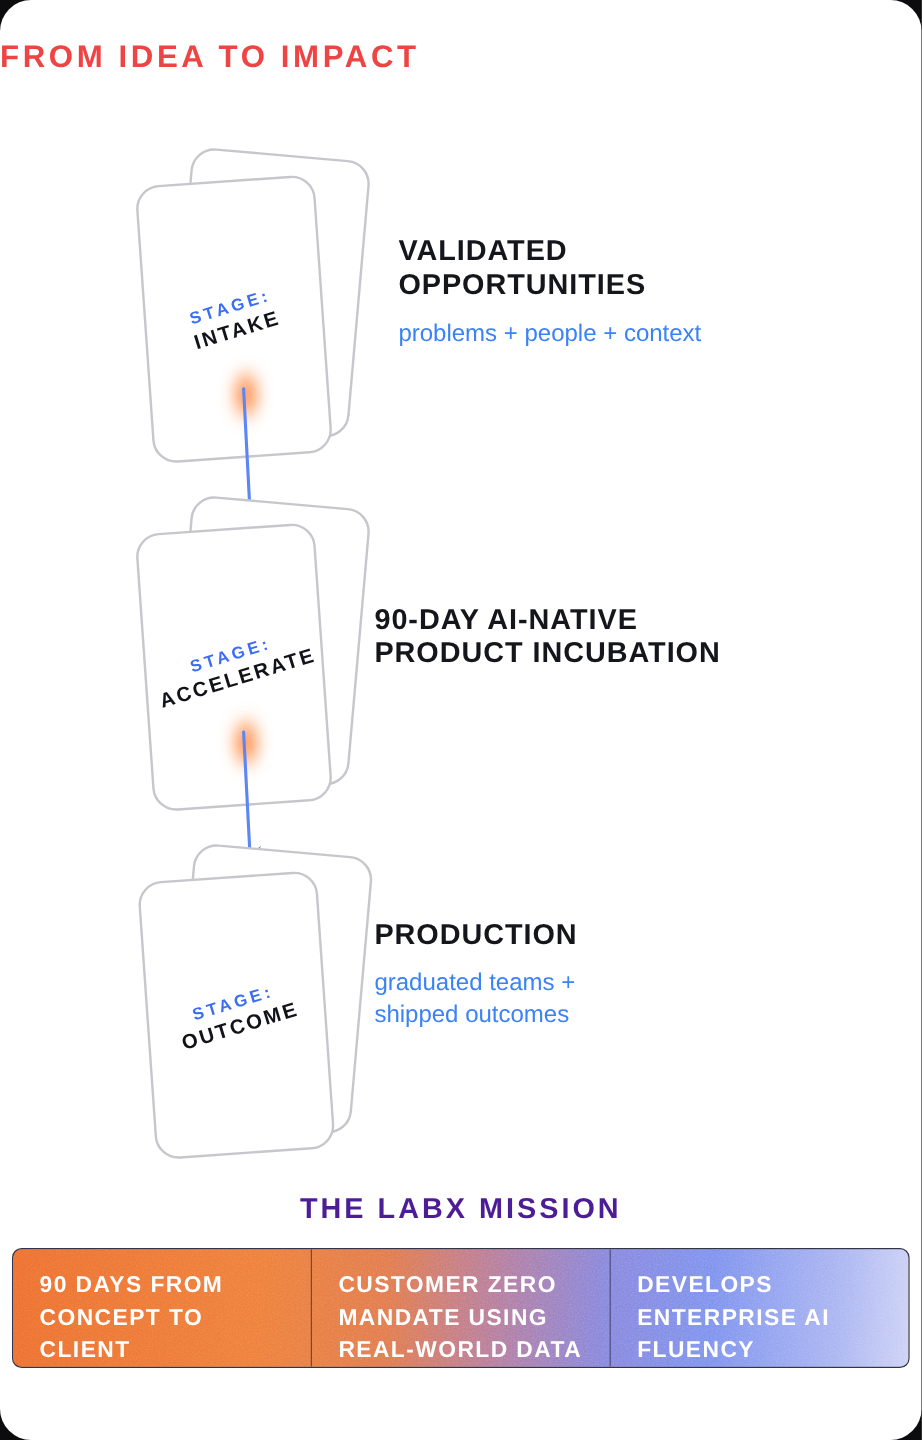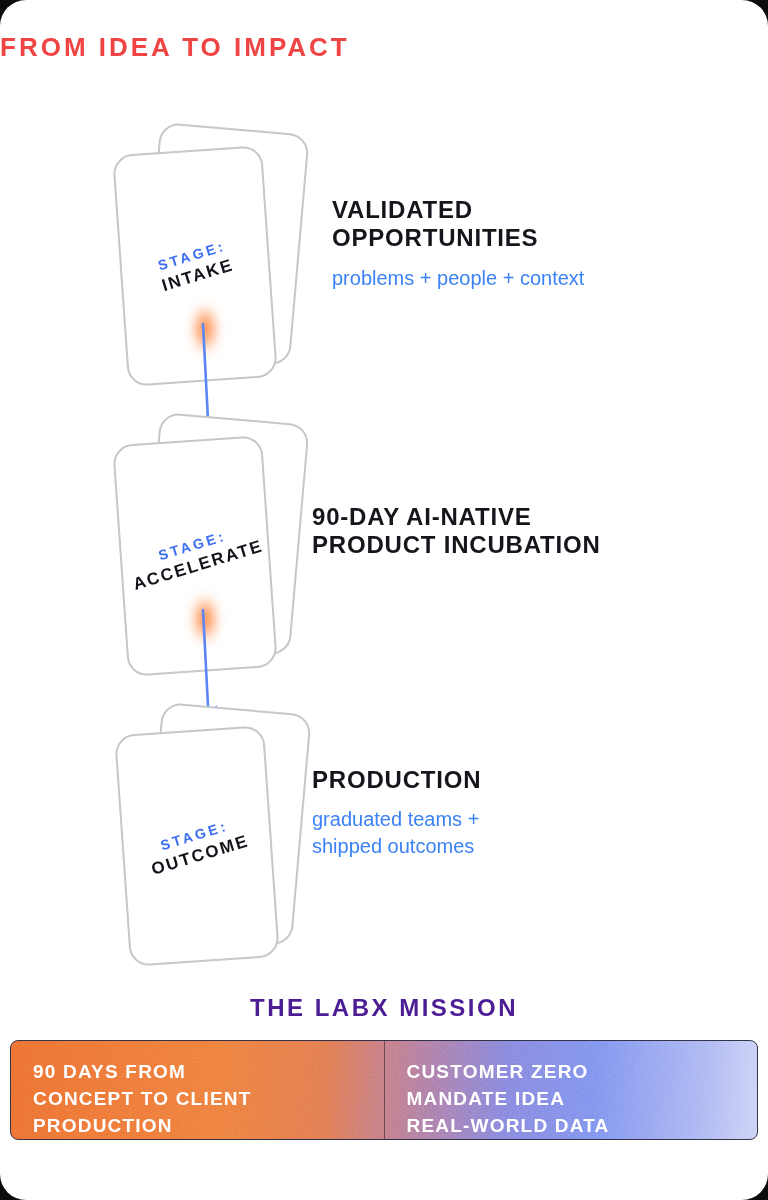--- a/index.html
+++ b/index.html
@@ -150,18 +150,23 @@
       </filter>
       <rect width="100%" height="100%" filter="url(#grain)"></rect>
     </svg>
     <div class="cell">
       <div class="cell-label">90 DAYS FROM
 CONCEPT TO CLIENT
 PRODUCTION</div>
     </div>
     <div class="cell">
       <div class="cell-label">CUSTOMER ZERO
-MANDATE IDEA
+MANDATE USING
 REAL-WORLD DATA</div>
+    </div>
+    <div class="cell">
+      <div class="cell-label">DEVELOPS
+ENTERPRISE AI
+FLUENCY</div>
     </div>
   </div>
 
 </div>
 
 </body></html>

